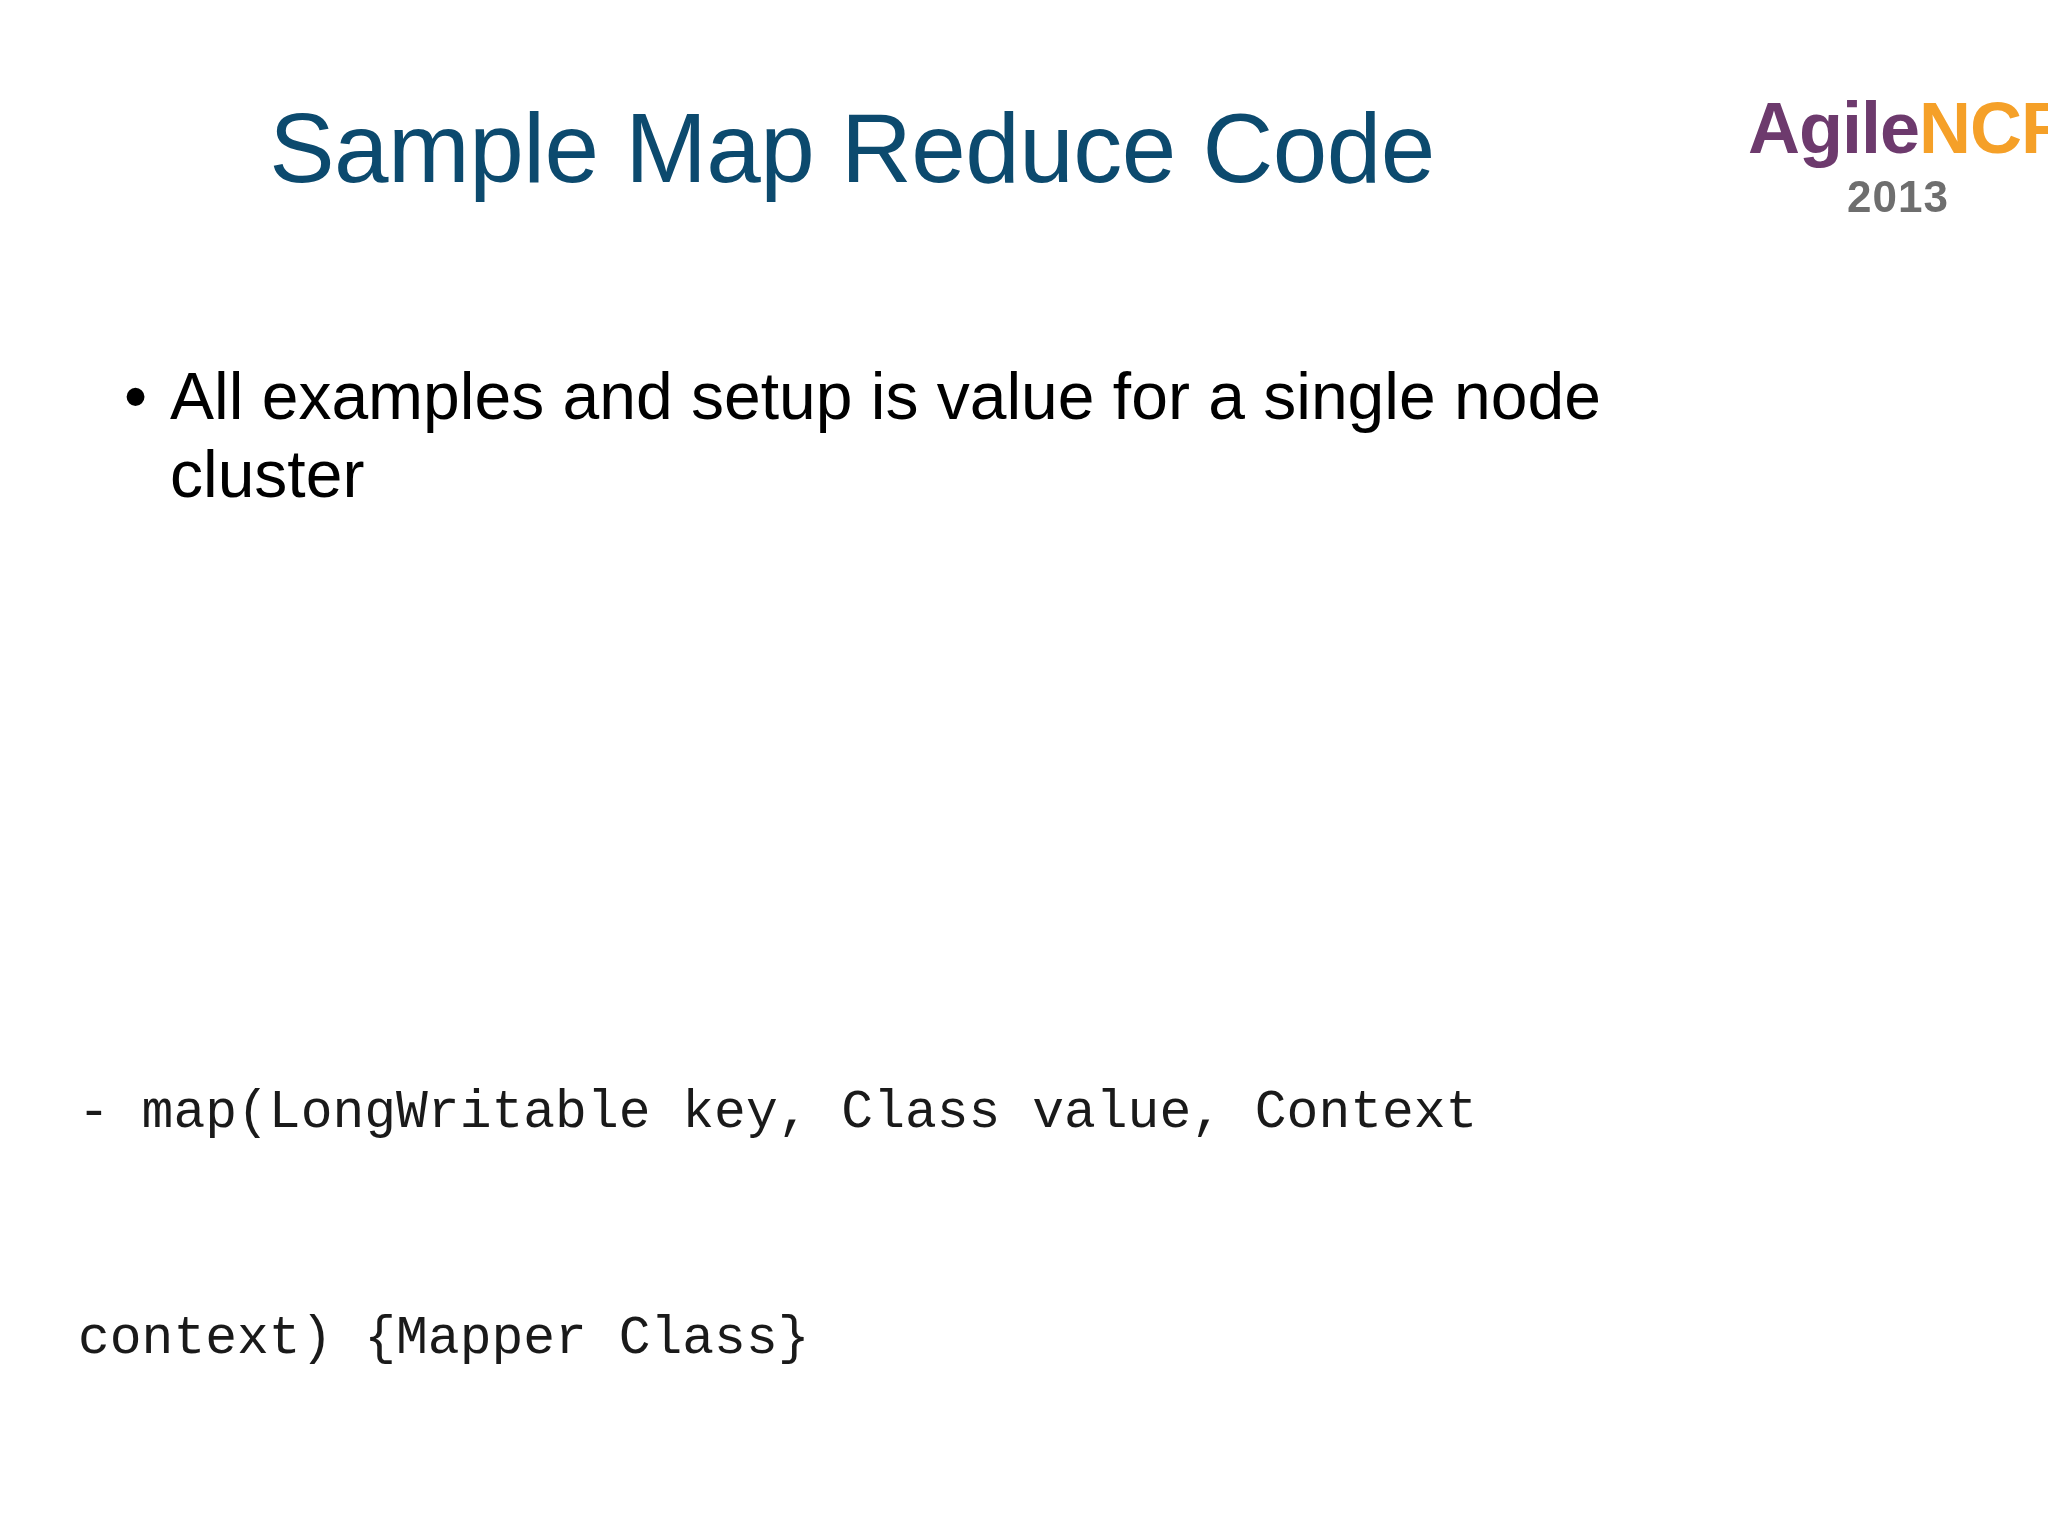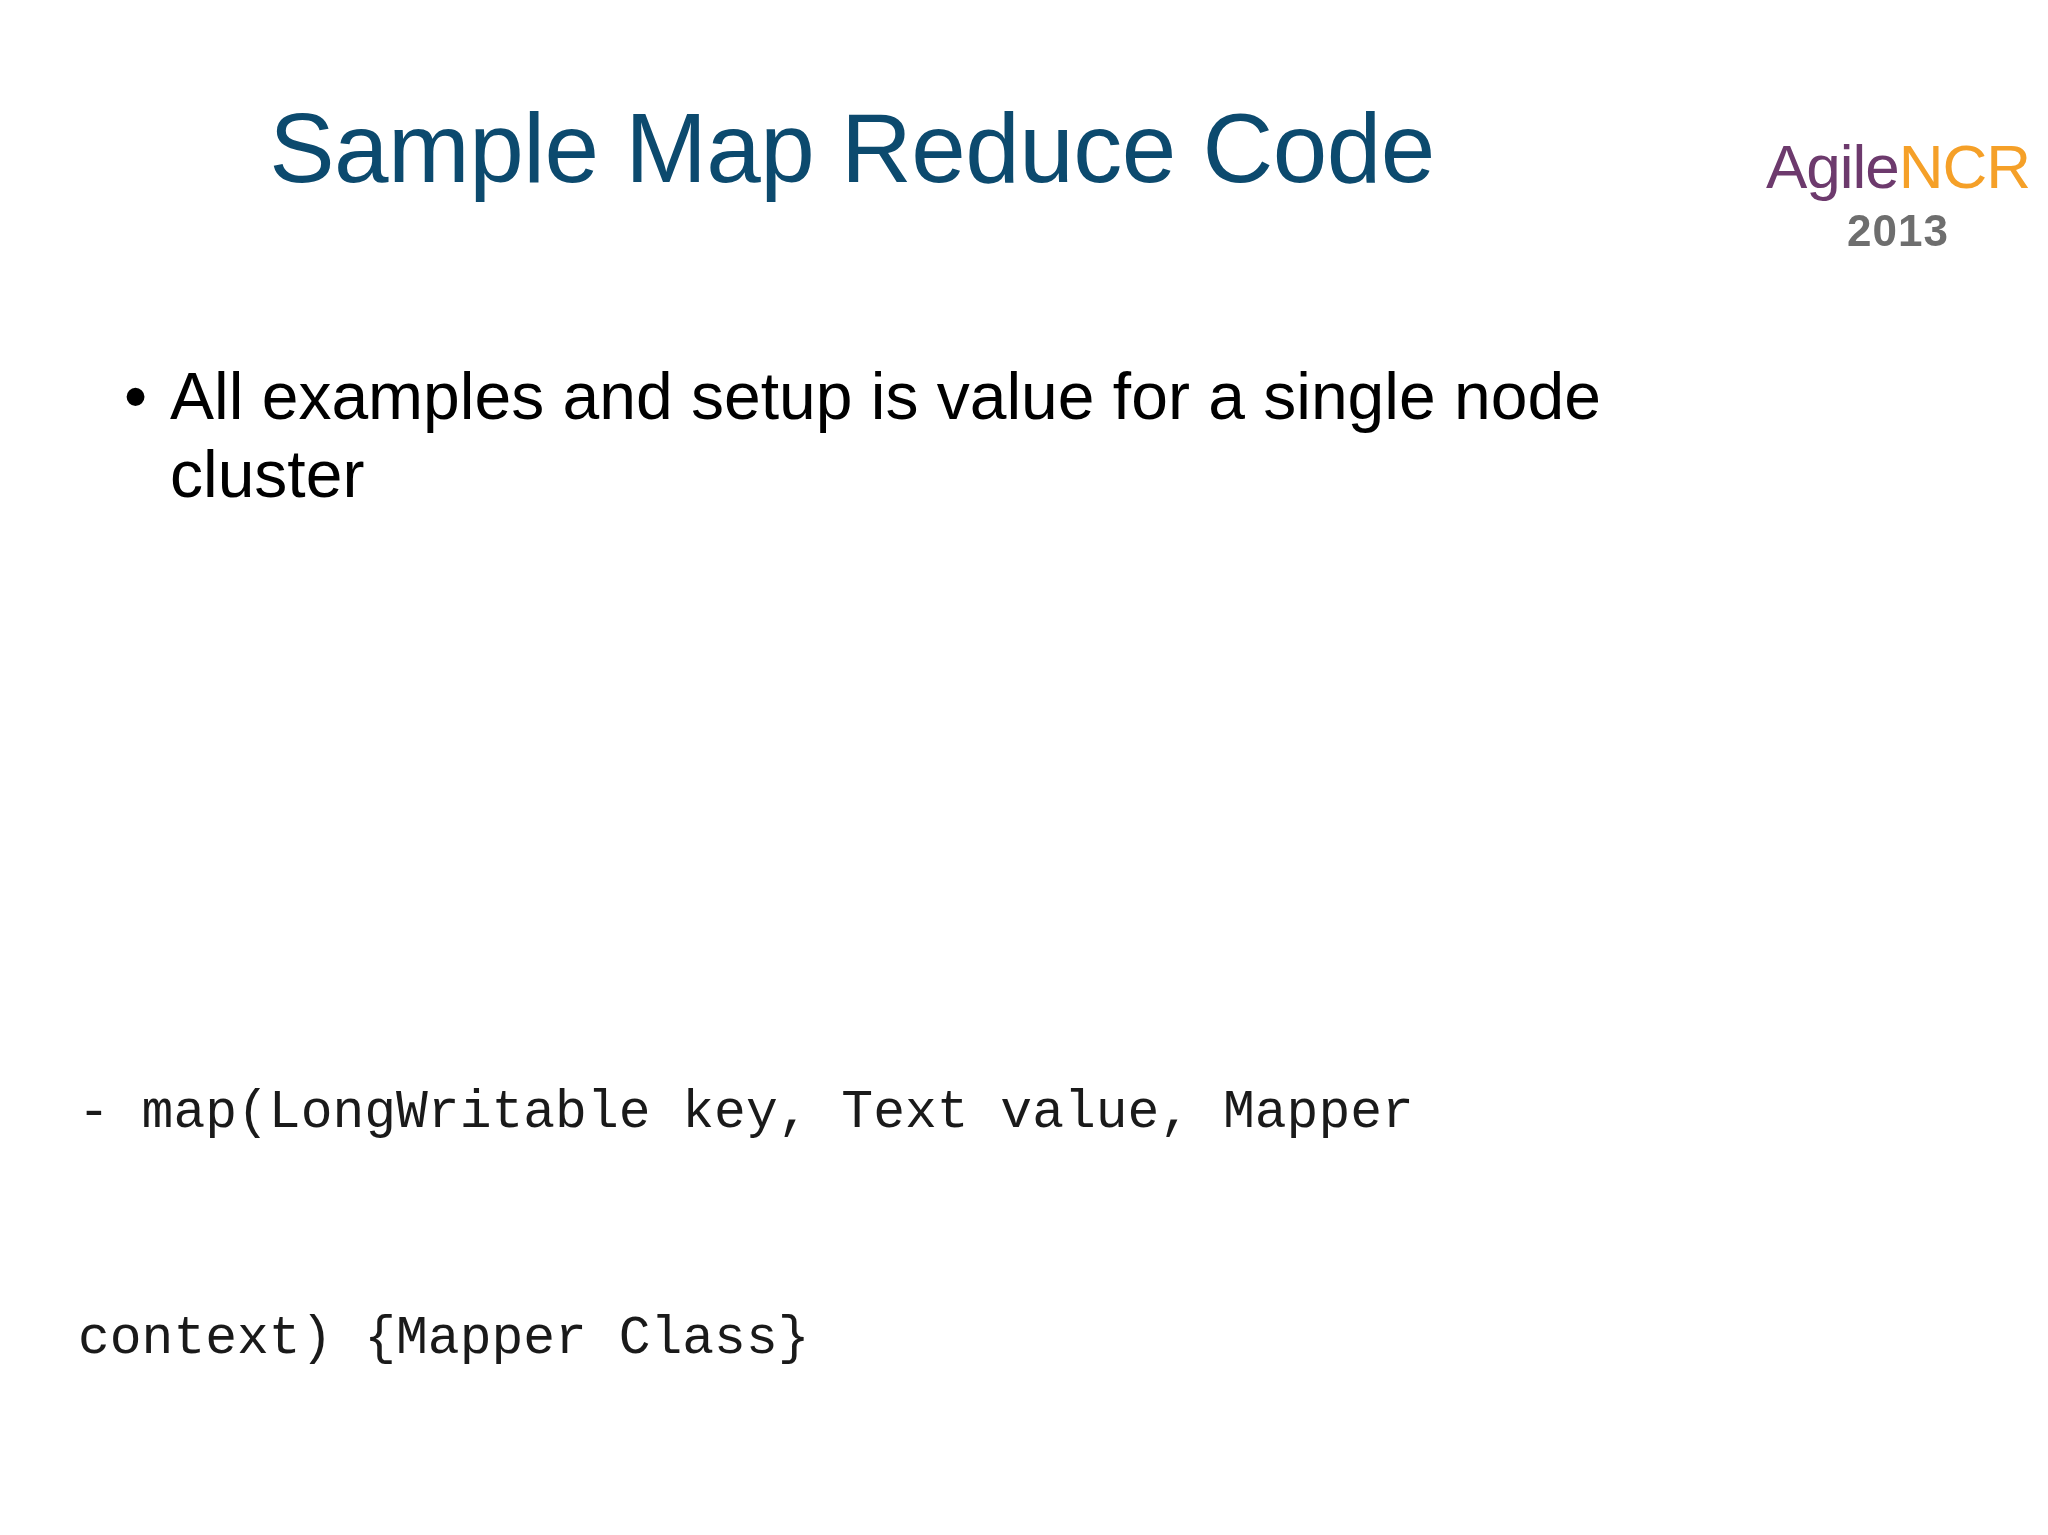--- a/index.html
+++ b/index.html
@@ -24,25 +24,24 @@
     position: absolute;
     left: 1748px;
     top: 92px;
     width: 300px;
     text-align: center;
     line-height: 1;
     user-select: none;
   }
 
   #logo-wordmark {
-    font-size: 62px;
-    font-weight: normal;
+    font-size: 72px;
+    font-weight: bold;
     letter-spacing: -1px;
     white-space: nowrap;
-    margin-top: 44px;
   }
 
   .logo-agile { color: #6d3a6d; }
   .logo-ncr   { color: #f5a028; }
 
   #logo-year {
     margin-top: 11px;
     font-size: 44px;
     font-weight: bold;
     color: #6e6e6e;
@@ -132,21 +131,21 @@
   <div id="bullets">
     <div class="bullet-row">
       <span class="bullet-marker">•</span>
       <span class="bullet-text">All examples and setup is value for a single node cluster</span>
     </div>
   </div>
 
   <div id="code">
 
     <div class="code-block">
-      <span class="code-line">- map(LongWritable key, Text value, Mapper</span>
+      <span class="code-line">- map(LongWritable key, Class value, Context</span>
       <span class="code-line">context) {Mapper Class}</span>
     </div>
 
     
 
   </div>
 
 </div>
 
 </body></html>

